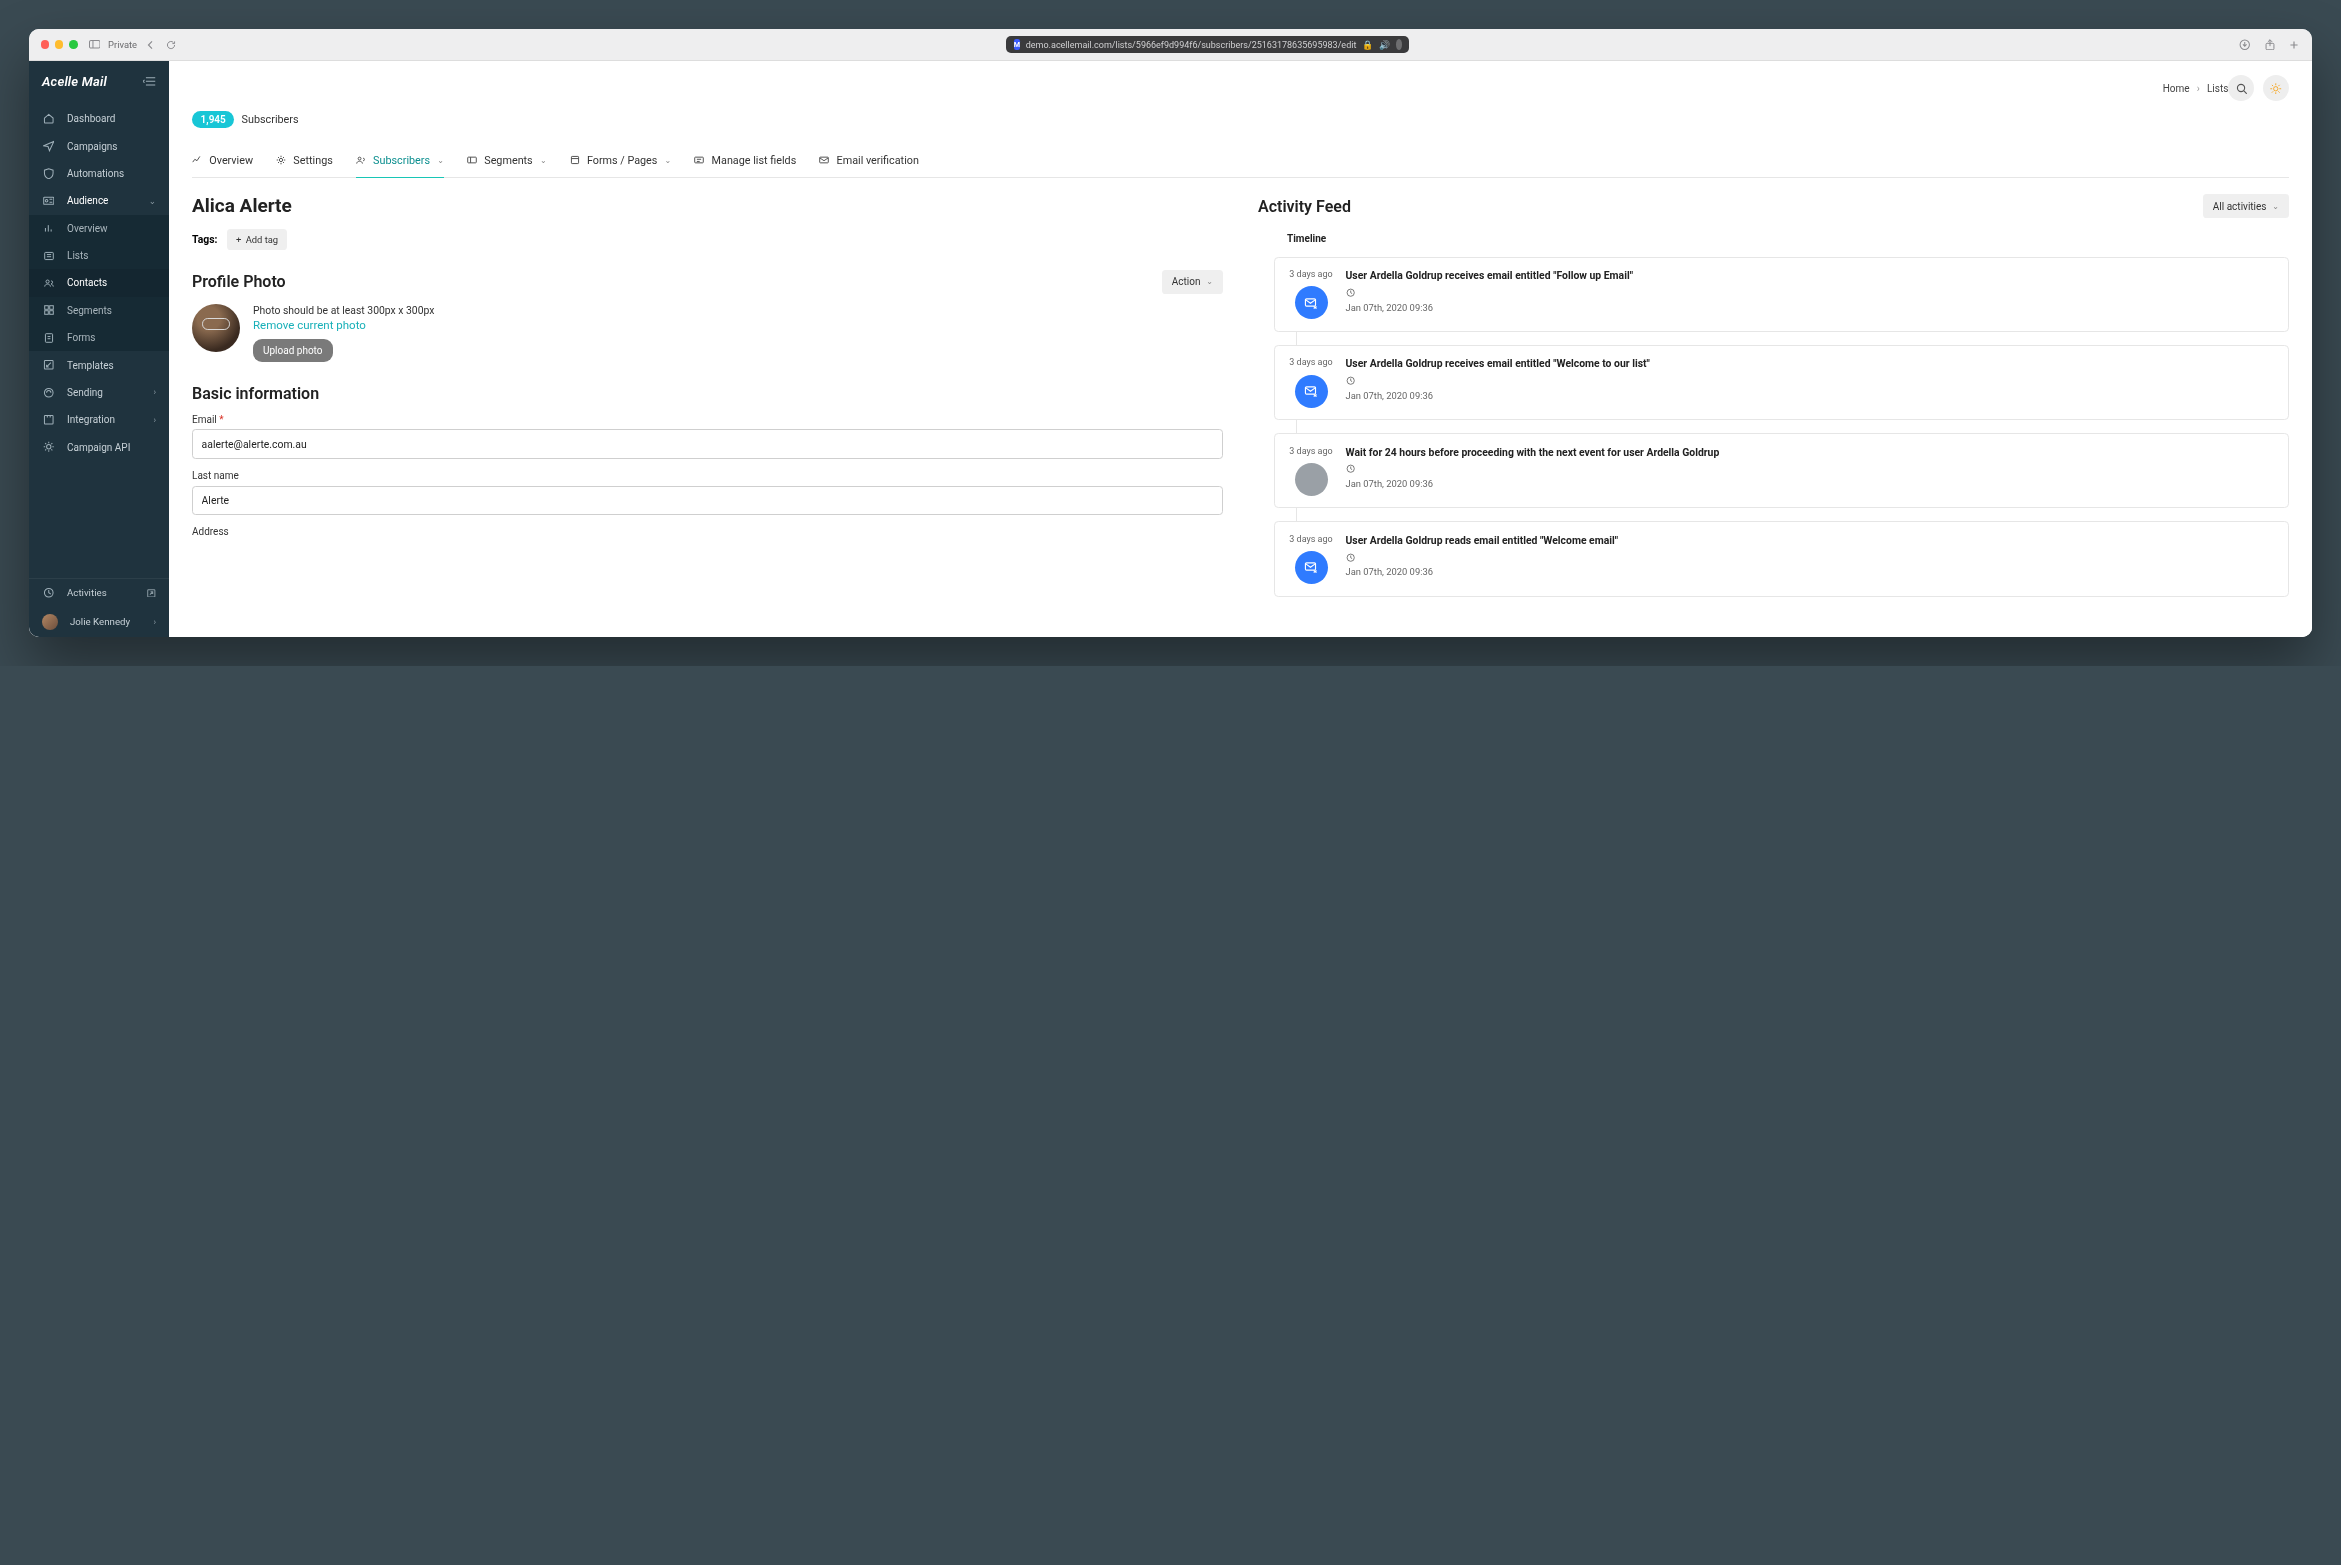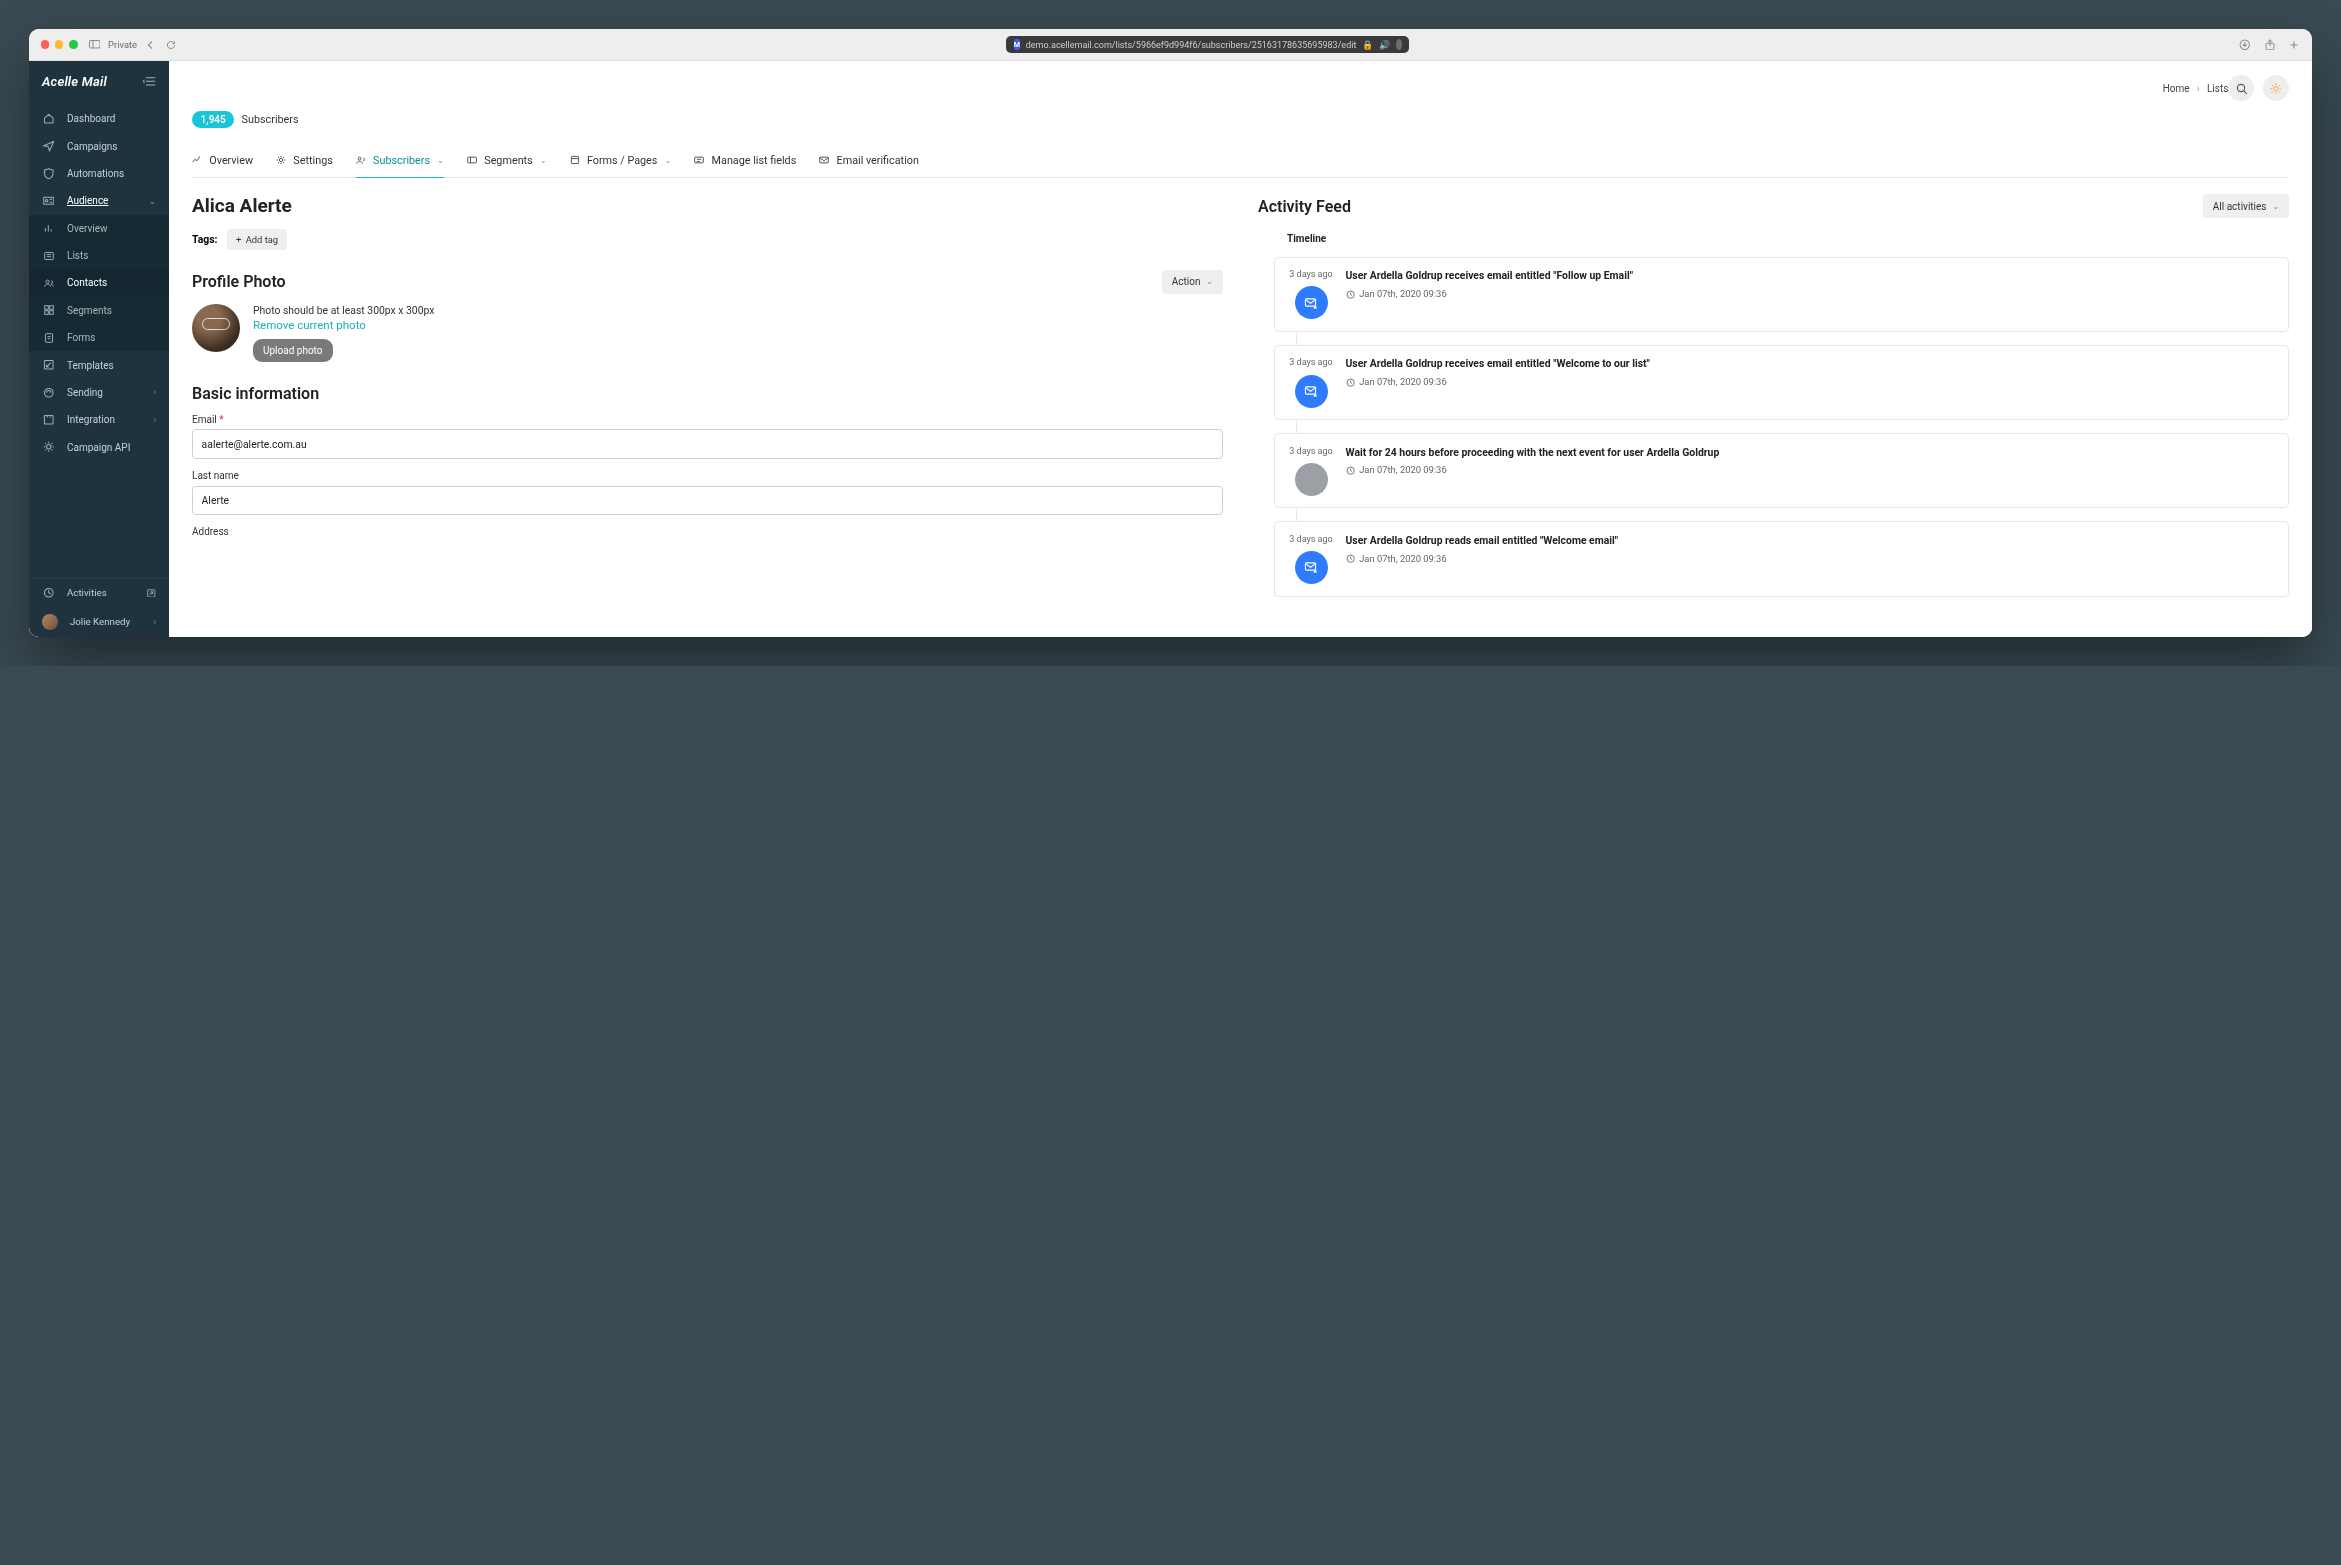--- a/index.html
+++ b/index.html
@@ -19,21 +19,21 @@
 .addr .speaker{color:#2aa7ff;}
 .tb-right{display:flex;gap:11.5px;color:#8a8a8e;}
 .app { display:flex; height:576px; background:#fff; }
 .sidebar { width:140px; background:#1f333e; color:#c6d0d6; display:flex; flex-direction:column; font-size:10px; }
 .logo-row{display:flex;align-items:center;justify-content:space-between;padding:13px 13px 16px;}
 .logo{color:#fff;font-weight:600;font-size:13px;font-style:italic;letter-spacing:0.2px;}
 .burger{display:flex;align-items:center;gap:2.2px;color:#9fb0b9;}
 .nav { list-style:none; }
 .nav li { display:flex; align-items:center; gap:12px; padding:7.2px 13px; cursor:pointer; color:#c6d0d6; }
 .nav li.parent{color:#e7edf0;}
-.nav li.active-parent .label{color:#fff;text-decoration:underline;}
+.nav li.active-parent .label{color:#fff;}
 .nav li.sub{padding-left:13px;color:#aab6bd;}
 .nav li.sub.active{background:#142630;color:#fff;}
 .nav-group{background:#162a34;}
 .caret{margin-left:auto;font-size:8.6px;color:#8a9aa3;}
 .nav .ic{width:13px;height:13px;display:flex;align-items:center;justify-content:center;color:#9fb0b9;}
 .sidebar-bottom{margin-top:auto;border-top:0.7px solid rgba(255,255,255,.06);}
 .sidebar-bottom li{font-size:9.7px;}
 .avatar-mini{width:16px;height:16px;border-radius:50%;background:linear-gradient(135deg,#b58863,#6b4e3d);}
 .main { flex:1; overflow:auto; background:#fff; padding:14.4px 23px 0; }
 .top-row{display:flex;align-items:center;justify-content:flex-end;}
@@ -82,21 +82,21 @@
 .timeline{position:relative;margin-left:29px;}
 .timeline::before{content:"";position:absolute;left:8.6px;top:0;bottom:0;width:1.4px;background:#e6e6e6;}
 .event{position:relative;margin:13px 0;}
 .event-card{border:0.7px solid #e6e6e6;border-radius:4.3px;padding:11.5px 13px 11.5px 13px;margin-left:-13px;background:#fff;display:flex;gap:11.5px;}
 .ev-left{width:46px;display:flex;flex-direction:column;align-items:center;gap:7.2px;flex-shrink:0;}
 .ago{font-size:9px;color:#666;text-align:center;}
 .ev-icon{width:33px;height:33px;border-radius:50%;background:#2f7bff;display:flex;align-items:center;justify-content:center;color:#fff;}
 .ev-icon.gray{background:#9aa0a6;}
 .ev-body{flex:1;}
 .ev-title{font-weight:700;font-size:10.4px;color:#222;line-height:1.4;}
-.ev-time{font-size:9.4px;color:#666;margin-top:4.3px;display:flex;align-items:flex-end;gap:4.3px;}
+.ev-time{font-size:9.4px;color:#666;margin-top:4.3px;display:flex;align-items:flex-start;gap:4.3px;flex-direction:column;}
 svg{display:block}
 </style>
 </head>
 <body>
 
 <div class="window">
   <div class="titlebar">
     <div class="traffic">
       <div class="dot r"></div>
       <div class="dot y"></div>

